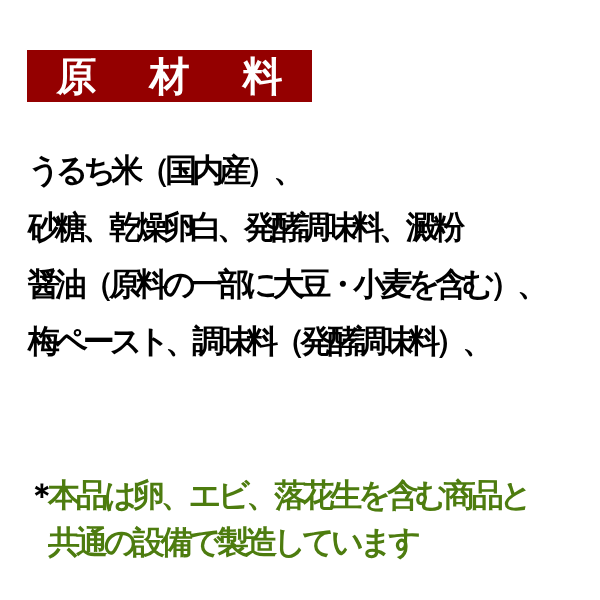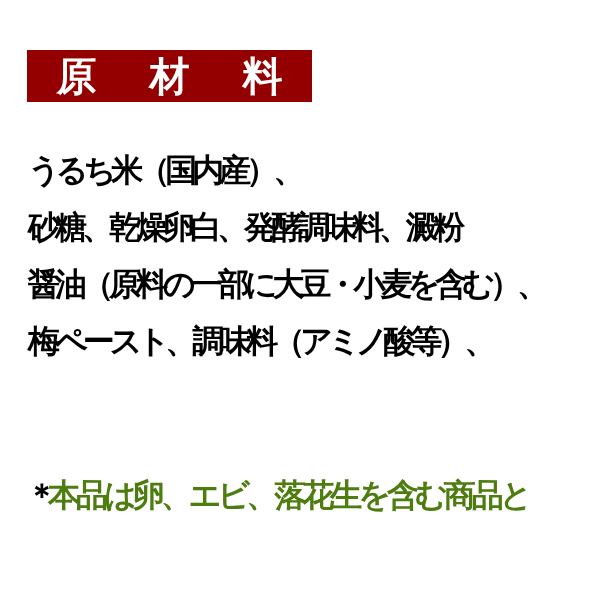--- a/index.html
+++ b/index.html
@@ -78,21 +78,22 @@
   <div class="header-box">
     <span class="hchar">原</span>
     <span class="hchar">材</span>
     <span class="hchar">料</span>
   </div>
 
   <div class="ingredients">
     <div class="ing-line">うるち米（国内産）、</div>
     <div class="ing-line">砂糖、乾燥卵白、発酵調味料、澱粉</div>
     <div class="ing-line">醤油（原料の一部に大豆・小麦を含む）、</div>
-    <div class="ing-line">梅ペースト、調味料（アミノ酸等）、</div>
+    <div class="ing-line">梅ペースト、調味料（発酵調味料）、</div>
   </div>
 
   <div class="note">
     <span class="note-marker">＊</span>
     <div class="note-line">本品は卵、エビ、落花生を含む商品と</div>
+    <div class="note-line">共通の設備で製造しています</div>
   </div>
 
 </div>
 
 </body></html>

